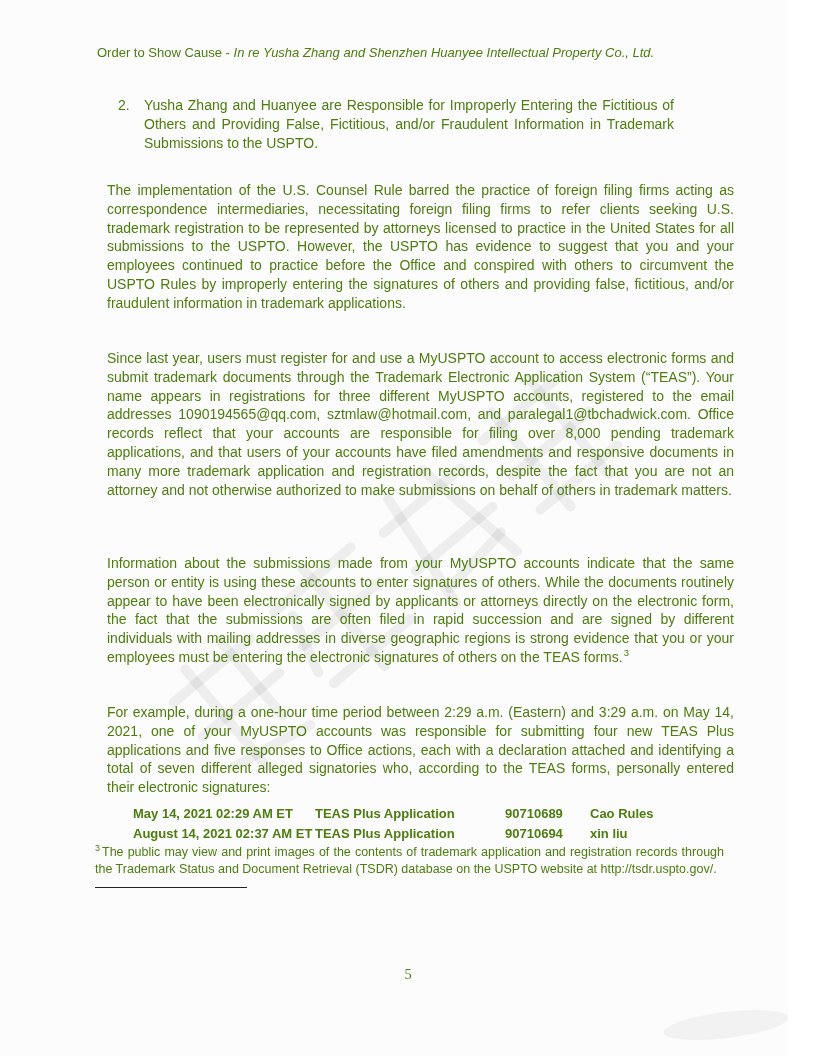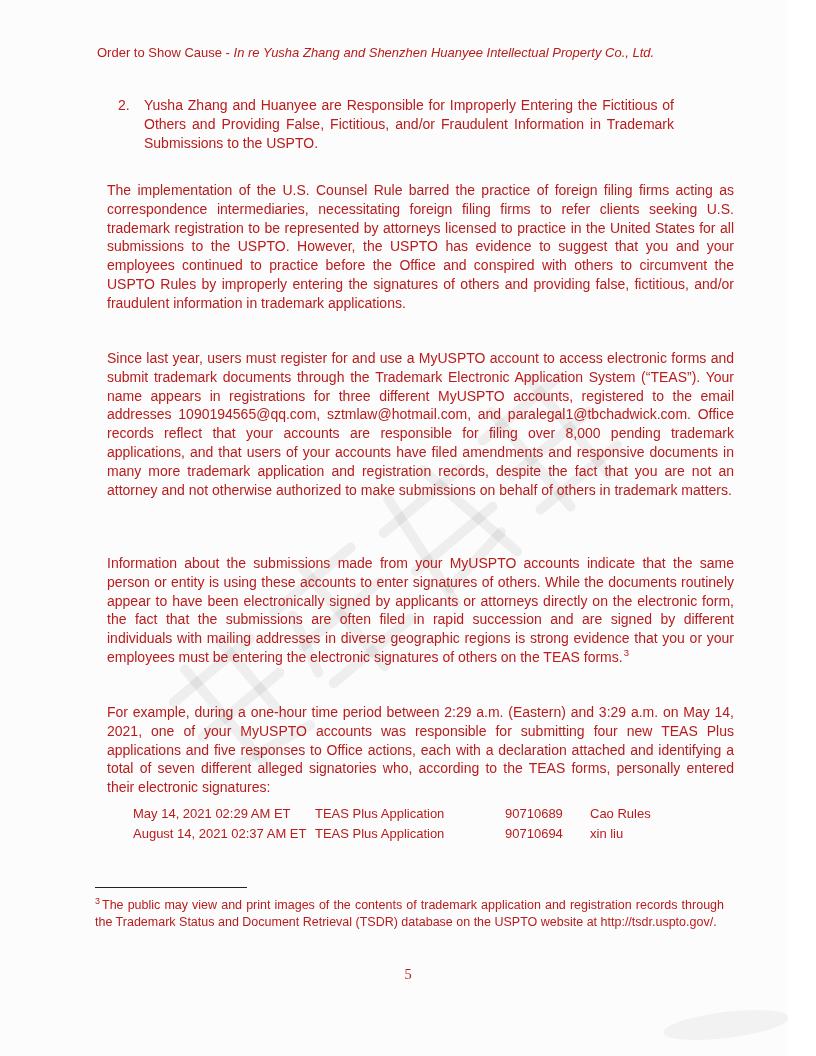--- a/index.html
+++ b/index.html
@@ -3,21 +3,21 @@
 <meta charset="utf-8">
 <style>
   * { box-sizing: border-box; }
   html, body { margin: 0; padding: 0; background: #ffffff; }
   .page {
     position: relative;
     width: 788px;
     height: 1056px;
     background: #fcfcfc;
     font-family: "Liberation Sans", sans-serif;
-    color: #b91c1c;
+    color: #4d7c0f;
     overflow: hidden;
   }
   .doc-header {
     position: absolute;
     left: 97px; top: 45px;
     width: 640px;
     font-size: 13px;
     line-height: 16px;
     white-space: nowrap;
   }
@@ -46,35 +46,35 @@
   #para-3 { top: 542px; }
   #para-4 { top: 691px; }
   sup.fn-ref { font-size: 9.5px; line-height: 0; margin-left: 1px; }
   .data-table {
     position: absolute;
     left: 133px; top: 804px;
     border-collapse: collapse;
     font-size: 13px;
     line-height: 20px;
   }
-  .data-table td { padding: 0; vertical-align: top; }
+  .data-table td { padding: 0; vertical-align: top; font-weight: bold; }
   .data-table td.c1 { width: 182px; }
   .data-table td.c2 { width: 190px; }
   .data-table td.c3 { width: 85px; }
   .data-table td.c4 { width: 130px; }
   .data-table tr.hdr td { font-weight: bold; }
   .fn-rule {
     position: absolute;
     left: 95px; top: 887px;
     width: 152px;
     border-top: 1.5px solid #222222;
   }
   .footnote {
     position: absolute;
-    left: 95px; top: 893px;
+    left: 95px; top: 840px;
     width: 629px;
     margin: 0;
     font-size: 12.5px;
     line-height: 17px;
     text-align: justify;
   }
   .footnote sup { font-size: 9px; margin-right: 2px; }
   .page-number {
     position: absolute;
     left: 0; top: 966px;

